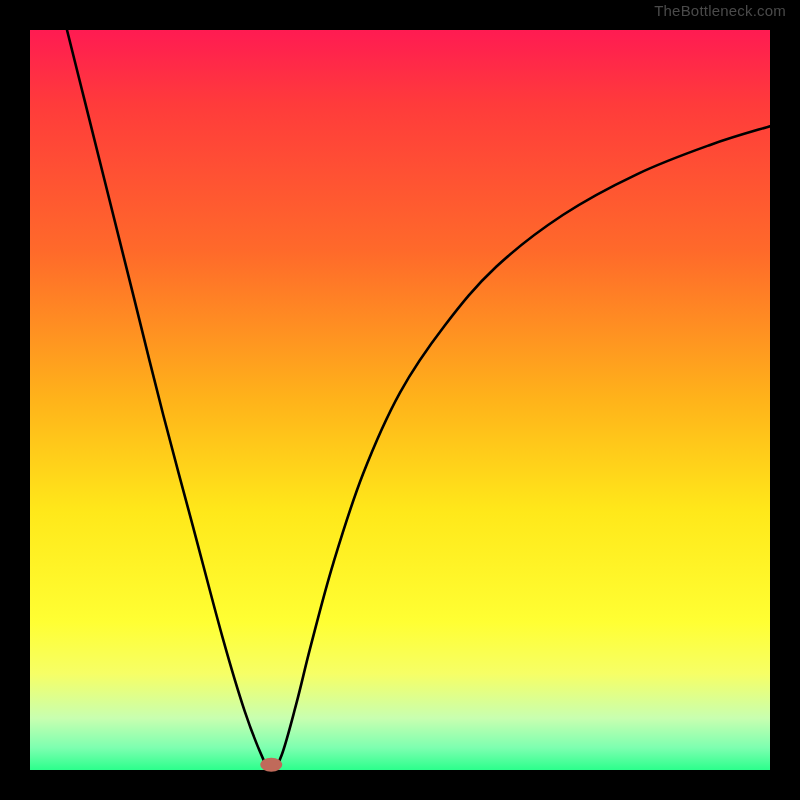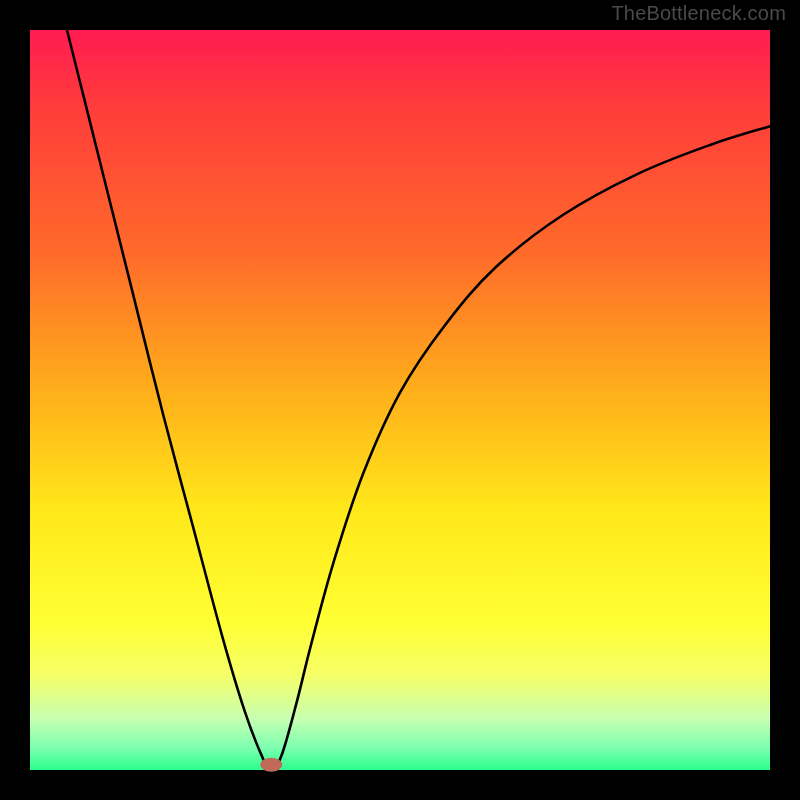--- a/index.html
+++ b/index.html
@@ -13,21 +13,21 @@
   }
   .stage {
     position: relative;
     width: 800px;
     height: 800px;
   }
   .watermark {
     position: absolute;
     top: 2px;
     right: 14px;
-    font-size: 20px;
+    font-size: 15px;
     font-weight: 500;
     color: #4a4a4a;
     letter-spacing: 0.2px;
     z-index: 50;
   }
   svg.chart {
     position: absolute;
     left: 0;
     top: 0;
     width: 800px;

